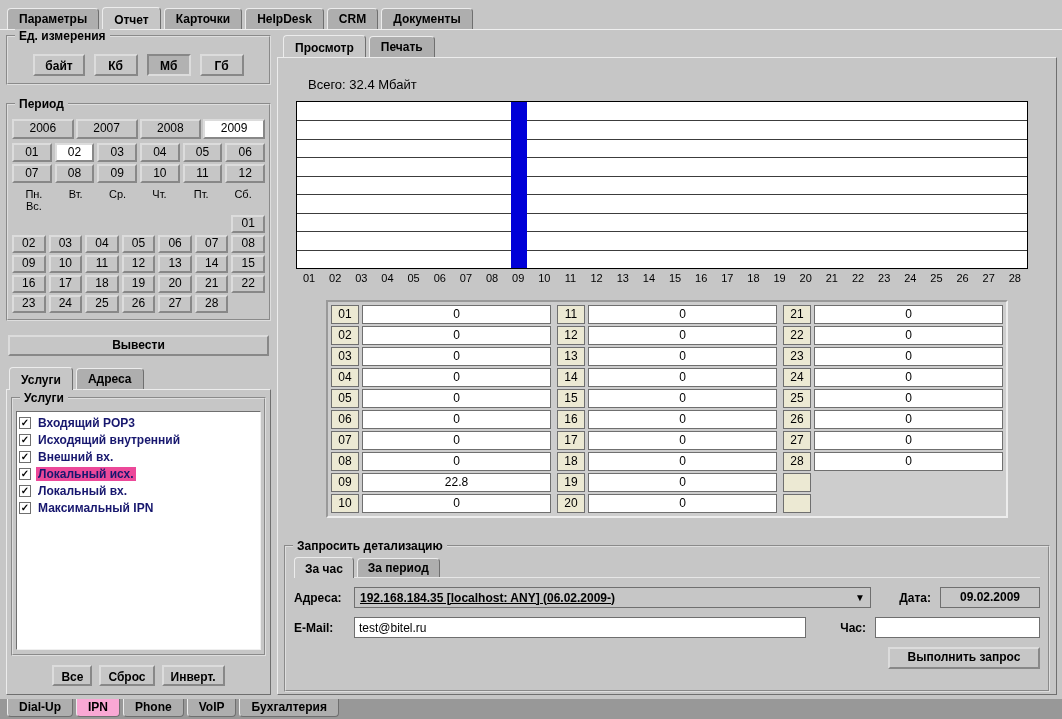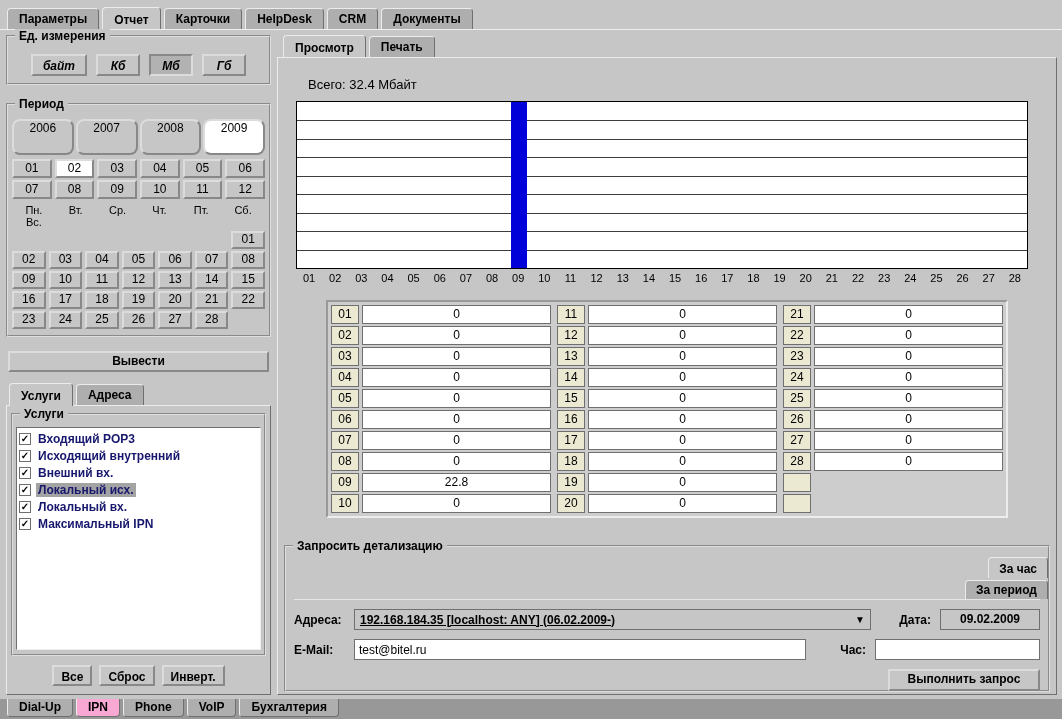--- a/index.html
+++ b/index.html
@@ -52,26 +52,26 @@
   .bottom-tabbar {
     position:absolute; left:0; bottom:0; right:0; height:20px;
     background:#989898; display:flex; align-items:flex-start; gap:3px; padding:0 0 0 7px;
   }
 
   
   .left-panel {
     position:absolute; left:6px; top:5px; width:265px; bottom:4px;
     display:flex; flex-direction:column;
   }
-  .units-row { display:flex; gap:9px; justify-content:center; padding:5px 6px 7px;font-style:italic; }
+  .units-row { display:flex; gap:9px; justify-content:center; padding:5px 6px 7px; }
   .unit-btn { min-width:44px; height:22px; line-height:17px; font-weight:bold; padding:2px 10px; }
 
   .period-group { margin-top:18px; padding-bottom:4px; }
   .years-row { display:flex; gap:2px; padding:2px 4px; }
-  .year-btn { flex:1; height:36px;border-radius:8px; }
+  .year-btn { flex:1; height:20px; }
   .months-grid { display:grid; grid-template-columns:repeat(6,1fr); gap:2px 3px; padding:2px 4px; }
   .month-btn { height:19px; }
   .weekdays-row { display:grid; grid-template-columns:repeat(6,1fr); padding:3px 5px 1px; }
   .weekday { text-align:center; font-size:11px; }
   .calendar { display:grid; grid-template-columns:repeat(7,1fr); gap:2px 3px; padding:2px 4px; }
   .day-btn { height:18px; line-height:13px; }
   .day-spacer { height:18px; visibility:hidden; }
 
   .output-btn { margin:14px 2px 0; height:21px; line-height:16px; font-weight:bold; }
 
@@ -87,21 +87,21 @@
     flex:1; min-height:0; background:#fff;
     border:1px solid #6f6f6f; border-bottom-color:#efefef; border-right-color:#efefef;
     padding:2px 1px; overflow:hidden;
   }
   .svc-item { display:flex; align-items:center; gap:5px; height:17px; padding:0 1px; }
   .checkbox {
     width:12px; height:12px; flex:0 0 12px; background:#fff; border:1px solid #6f6f6f;
     font-size:10px; line-height:10px; text-align:center; font-weight:bold; color:#000;
   }
   .svc-label { font-weight:bold; color:#17176e; font-size:12px; white-space:nowrap; padding:0 2px; }
-  .svc-item.selected .svc-label { background:#a3a3a3; }
+  .svc-item.selected .svc-label { background:#ec4899; }
 
   .list-btn-row { display:flex; gap:7px; justify-content:center; margin:9px 0 4px; }
   .list-btn { height:21px; line-height:16px; font-weight:bold; padding:2px 7px; }
 
   
   .right-panel { position:absolute; left:277px; top:3px; right:5px; bottom:4px; }
   .right-panel > .tabbar { padding-left:6px; height:24px; }
   .right-content {
     position:absolute; top:24px; left:0; right:0; bottom:0;
     border:1px solid #6f6f6f; border-top-color:#ececec; border-left-color:#ececec;
@@ -134,21 +134,21 @@
     width:28px; flex:0 0 28px; background:#ece9d3; border:1px solid #6f6f6f;
     text-align:center; font-size:12px; line-height:17px;
   }
   .t-value {
     flex:1; background:#fff; border:1px solid #6f6f6f;
     text-align:center; font-size:12px; line-height:17px;
   }
   .t-value.blank { visibility:hidden; }
 
   .detail-group { margin:27px 6px 0; height:147px; padding-top:4px; }
-  .detail-tabs { margin:5px 0 0 8px;flex-direction:column; }
+  .detail-tabs { margin:5px 0 0 8px; }
   .detail-tabs .tab { padding:2px 10px 2px; }
   .detail-tabs .tab.selected { padding-top:4px; }
   .detail-form { margin:0 8px; border-top:1px solid #e6e6e6; padding-top:9px; }
   .form-row { display:flex; align-items:center; margin-bottom:9px; }
   .form-label { font-weight:bold; width:60px; flex:0 0 60px; }
   .form-label.right { width:48px; flex:0 0 48px; text-align:right; margin:0 9px 0 12px; }
   .combo {
     flex:1; height:21px; border:1px solid #6f6f6f; background:#c6c6c6;
     display:flex; align-items:center; padding:0 5px; font-weight:bold;
   }

